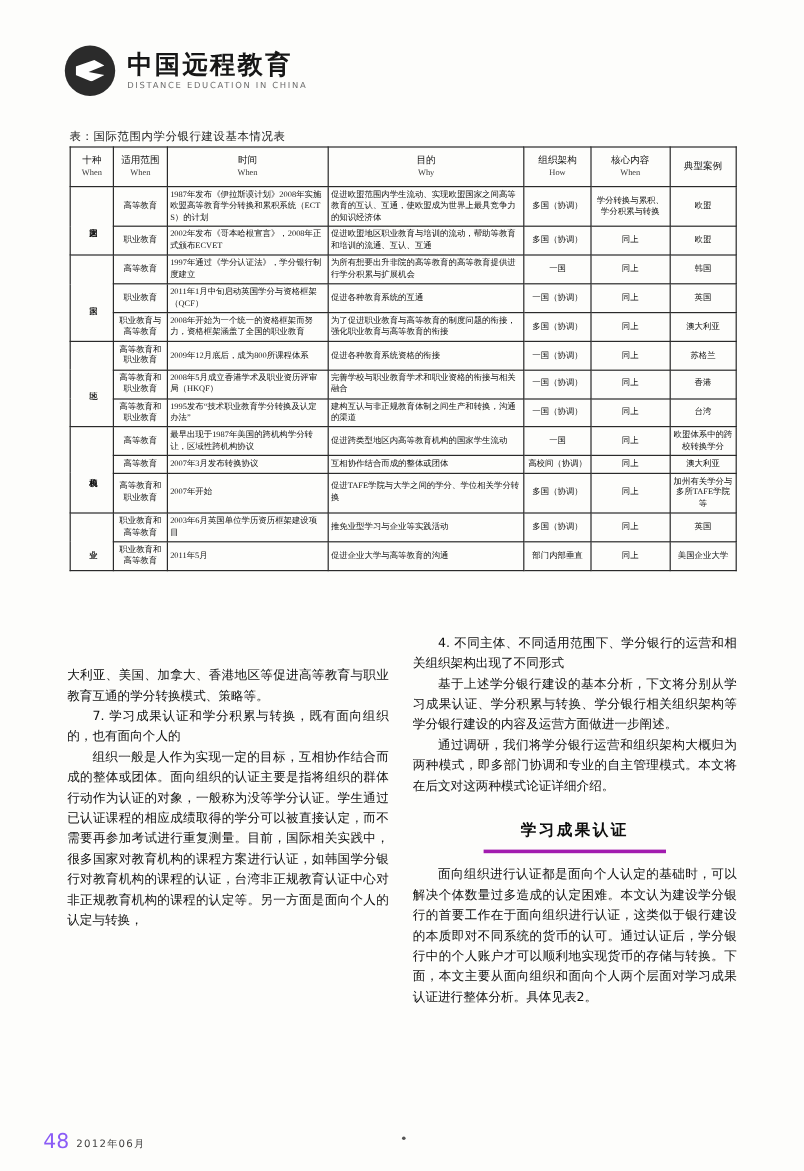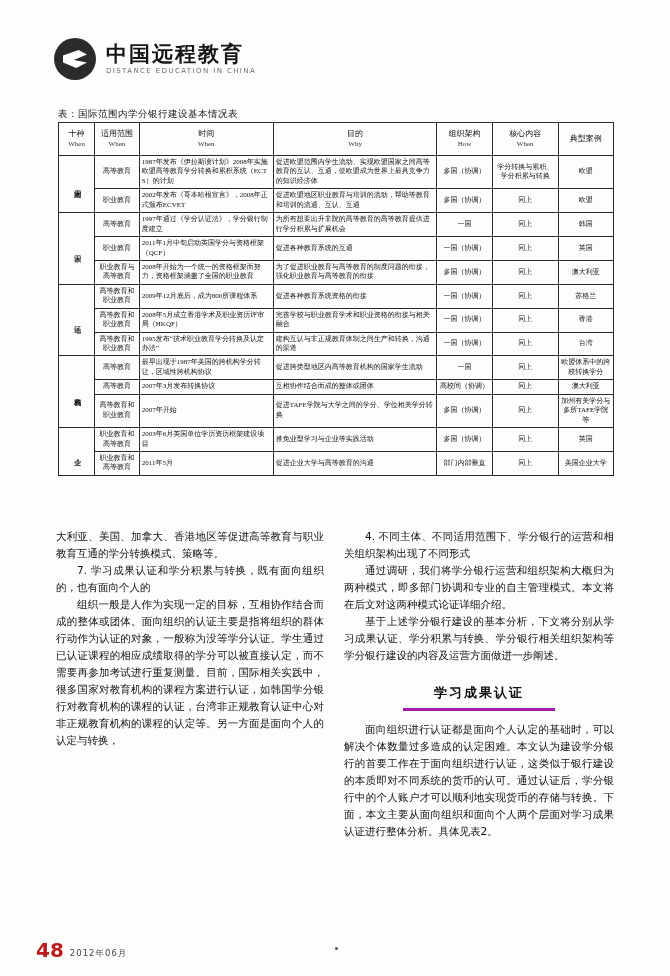--- a/index.html
+++ b/index.html
@@ -130,21 +130,21 @@
 
   
   .body-col {
     position: absolute;
     top: 528px;
     font-size: 10.5px;
     line-height: 1.62;
     color: #101010;
     text-align: justify;
   }
-  .col-left { left: 56px; width: 268px; }
+  .col-left { left: 56px; width: 268px; margin-top: 27px; }
   .col-right { left: 344px; width: 270px; }
   .body-col p {
     margin: 0 0 0 0;
     text-indent: 2em;
   }
   .body-col p.noindent { text-indent: 0; }
 
   
   .sec-head {
     margin: 14px auto 10px auto;
@@ -161,23 +161,23 @@
   
   .footer {
     position: absolute;
     left: 36px;
     bottom: 14px;
     display: flex;
     align-items: flex-end;
     gap: 6px;
   }
   .page-no {
-    font-size: 20px;
-    font-weight: bold;
-    color: #b91c1c;
+    font-size: 17px;
+    font-weight: normal;
+    color: #8b5cf6;
   }
   .footer-date {
     font-size: 8.5px;
     color: #444;
     letter-spacing: 1px;
     padding-bottom: 2px;
   }
   .dot-center {
     position: absolute;
     left: 50%;
@@ -345,22 +345,22 @@
   </div>
 
   <div class="body-col col-left">
     <p class="noindent">大利亚、美国、加拿大、香港地区等促进高等教育与职业教育互通的学分转换模式、策略等。</p>
     <p>7. 学习成果认证和学分积累与转换，既有面向组织的，也有面向个人的</p>
     <p>组织一般是人作为实现一定的目标，互相协作结合而成的整体或团体。面向组织的认证主要是指将组织的群体行动作为认证的对象，一般称为没等学分认证。学生通过已认证课程的相应成绩取得的学分可以被直接认定，而不需要再参加考试进行重复测量。目前，国际相关实践中，很多国家对教育机构的课程方案进行认证，如韩国学分银行对教育机构的课程的认证，台湾非正规教育认证中心对非正规教育机构的课程的认定等。另一方面是面向个人的认定与转换，</p>
   </div>
 
   <div class="body-col col-right">
     <p>4. 不同主体、不同适用范围下、学分银行的运营和相关组织架构出现了不同形式</p>
+    <p>基于上述学分银行建设的基本分析，下文将分别从学习成果认证、学分积累与转换、学分银行相关组织架构等学分银行建设的内容及运营方面做进一步阐述。</p>
     <p>通过调研，我们将学分银行运营和组织架构大概归为两种模式，即多部门协调和专业的自主管理模式。本文将在后文对这两种模式论证详细介绍。</p>
-    <p>基于上述学分银行建设的基本分析，下文将分别从学习成果认证、学分积累与转换、学分银行相关组织架构等学分银行建设的内容及运营方面做进一步阐述。</p>
     <div class="sec-head">学习成果认证</div>
     <p>面向组织进行认证都是面向个人认定的基础时，可以解决个体数量过多造成的认定困难。本文认为建设学分银行的首要工作在于面向组织进行认证，这类似于银行建设的本质即对不同系统的货币的认可。通过认证后，学分银行中的个人账户才可以顺利地实现货币的存储与转换。下面，本文主要从面向组织和面向个人两个层面对学习成果认证进行整体分析。具体见表2。</p>
   </div>
 
   <div class="footer">
     <span class="page-no">48</span>
     <span class="footer-date">2012年06月</span>
   </div>
   <div class="dot-center"></div>
 

